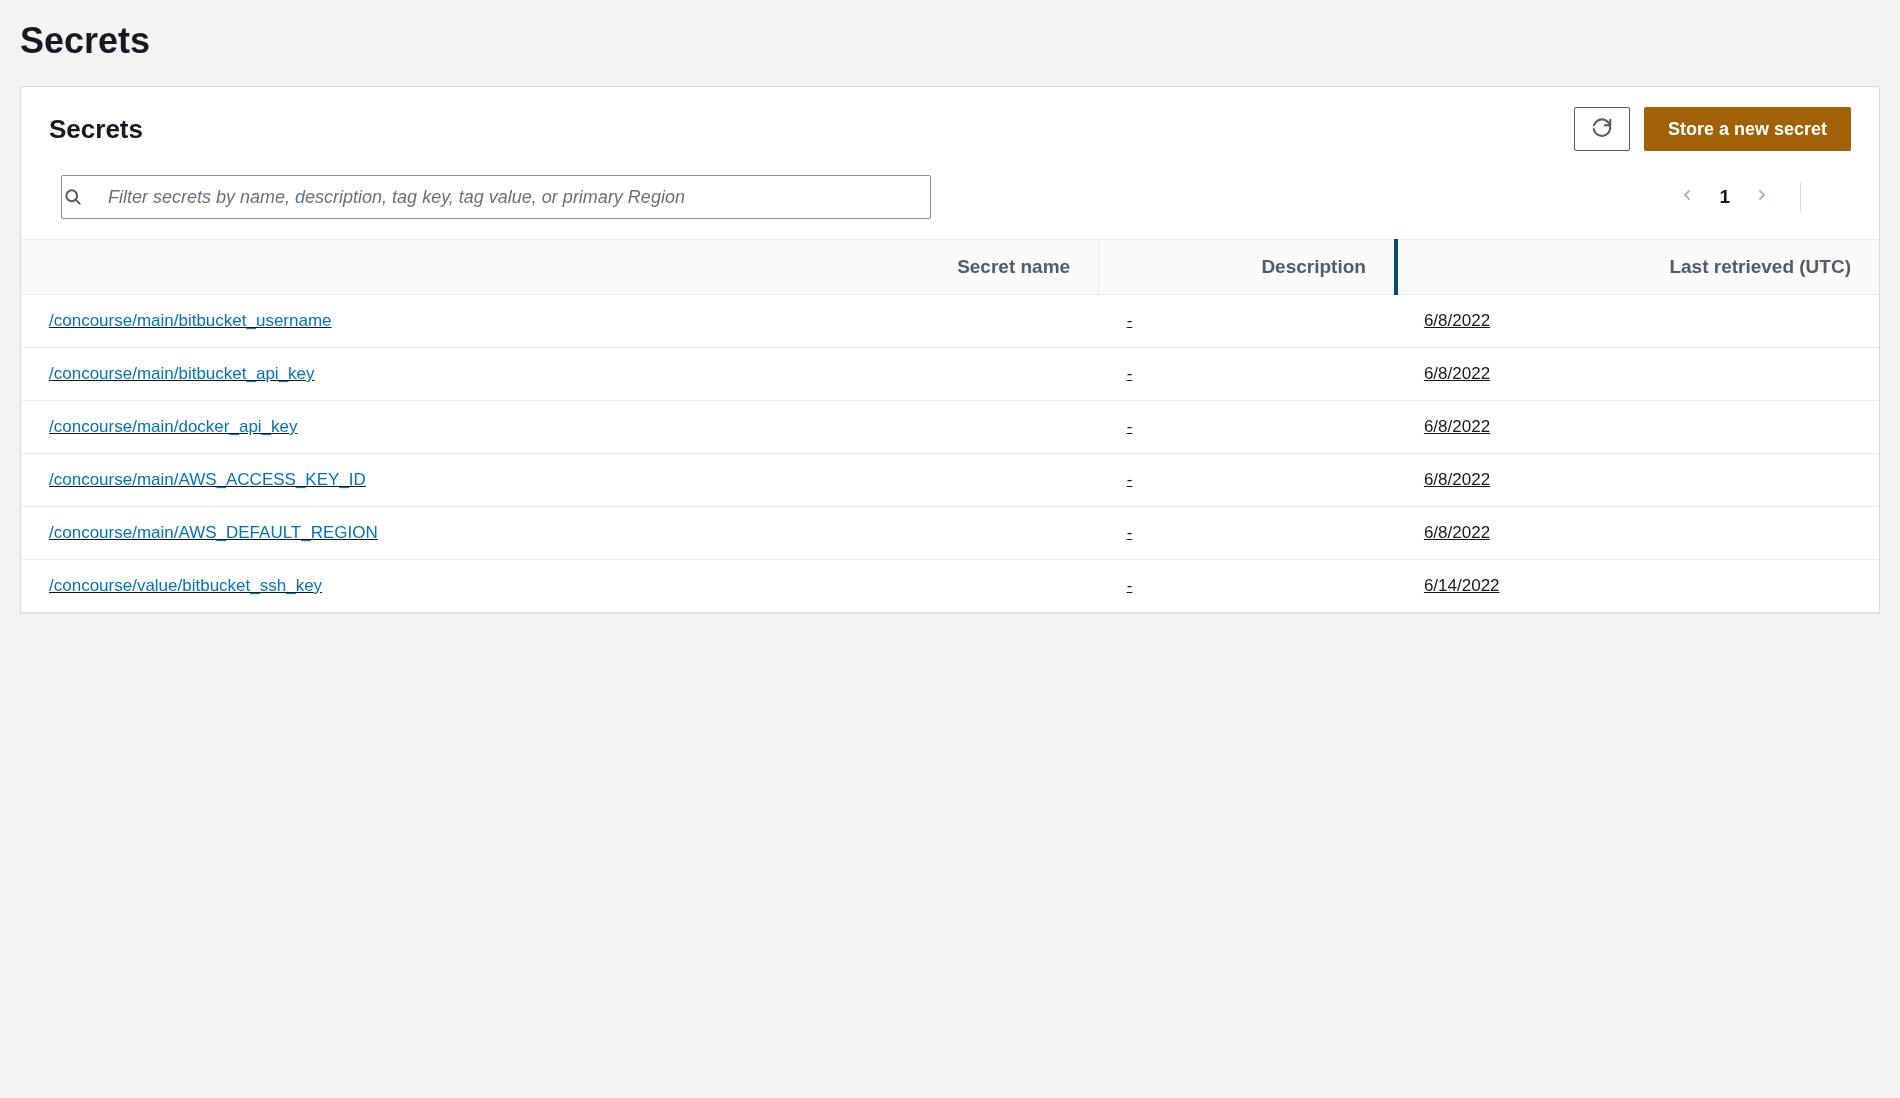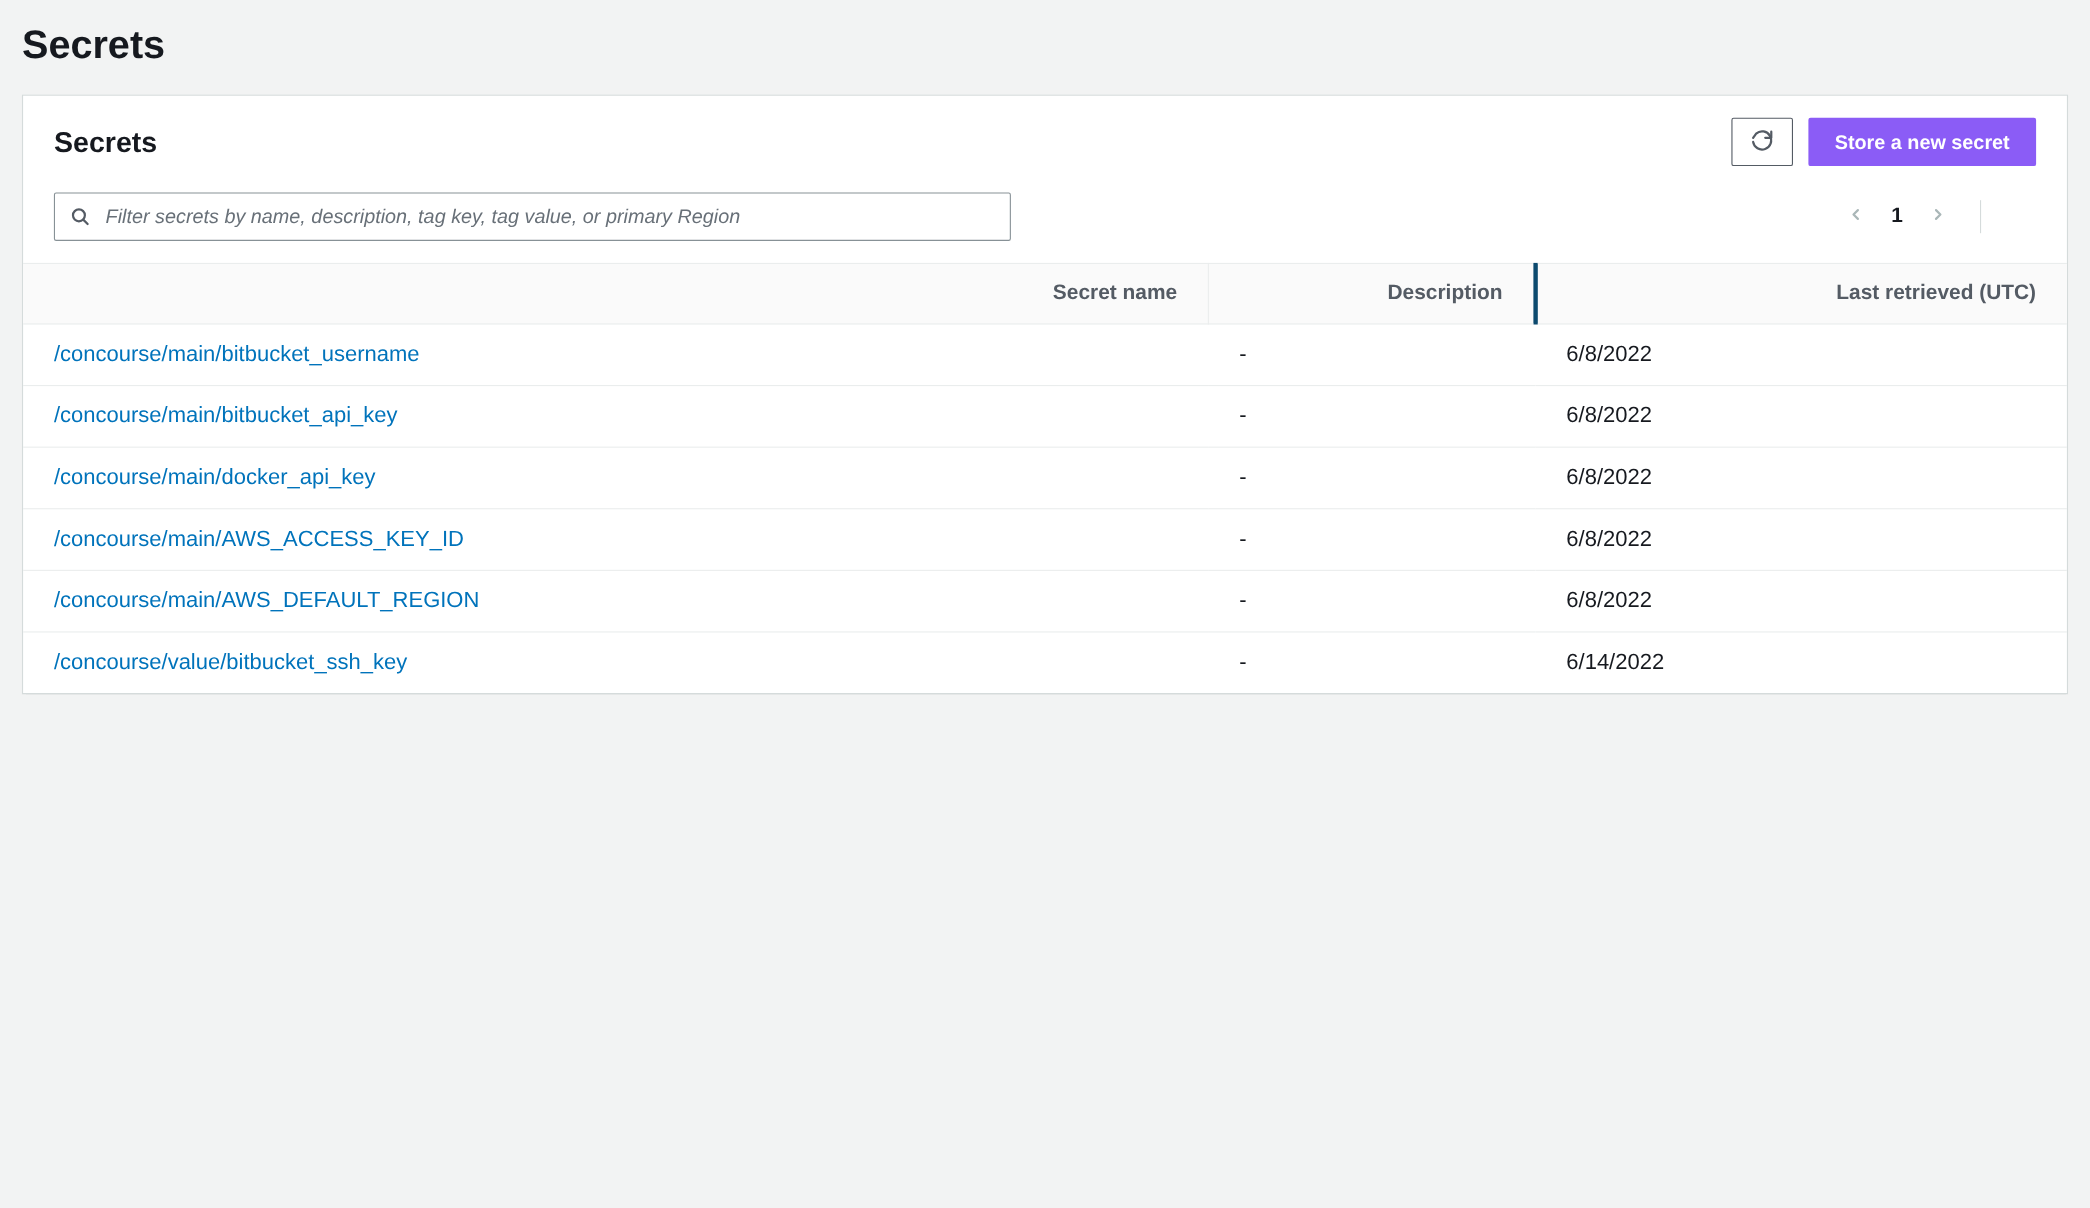--- a/index.html
+++ b/index.html
@@ -52,21 +52,21 @@
       cursor: pointer;
     }
     .btn-refresh svg {
       width: 22px;
       height: 22px;
       stroke: #545b64;
     }
     .btn-primary {
       height: 44px;
       padding: 0 24px;
-      background: #8b5cf6;
+      background: #a16207;
       color: #fff;
       border: none;
       border-radius: 2px;
       font-size: 18px;
       font-weight: 700;
       cursor: pointer;
     }
     .toolbar {
       display: flex;
       align-items: center;
@@ -91,20 +91,21 @@
     }
     .search-input {
       width: 100%;
       height: 44px;
       border: 1.5px solid #879196;
       border-radius: 2px;
       padding: 0 14px 0 46px;
       font-size: 18px;
       color: #16191f;
       font-style: normal;
+      margin-left: 12px;
     }
     .search-input::placeholder {
       color: #687078;
       font-style: italic;
     }
     .pager {
       display: flex;
       align-items: center;
       gap: 22px;
     }
@@ -163,24 +164,25 @@
       width: 58%;
     }
     thead th:nth-child(2) {
       border-right: 4px solid #0c4a6e;
       width: 16%;
     }
     thead th:nth-child(3) {
       width: 26%;
     }
     tbody td {
-      font-size: 20px;
+      font-size: 17px;
       padding: 16px 28px;
       border-bottom: 1px solid #eaeded;
       color: #16191f;
+      text-decoration: underline;
     }
     tbody tr:last-child td {
       border-bottom: none;
     }
     .secret-link {
       color: #0073bb;
       cursor: pointer;
     }
   </style>
 </head>

